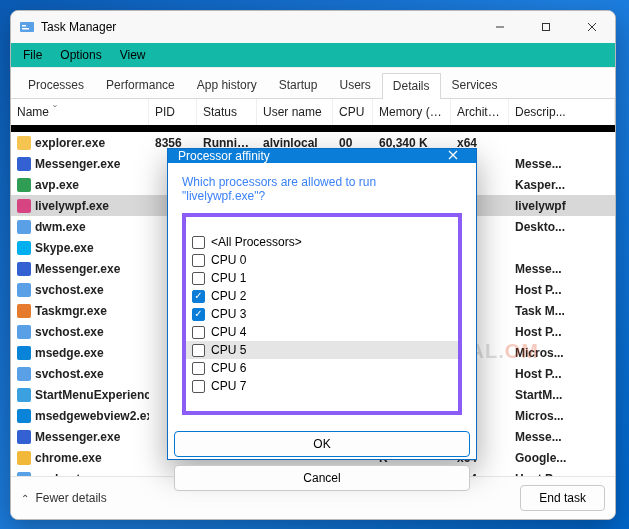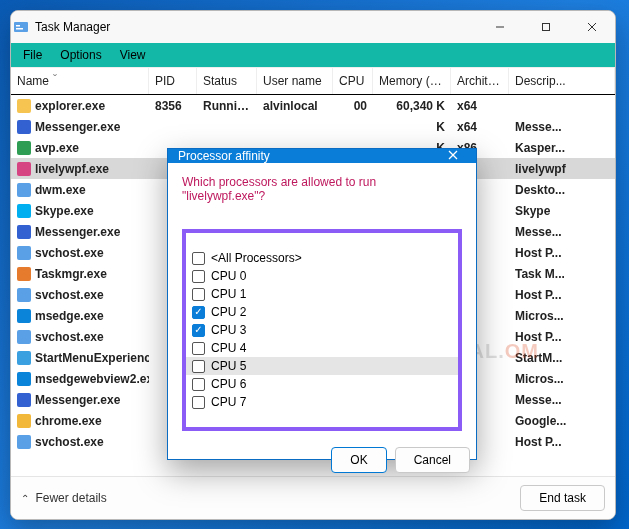--- a/index.html
+++ b/index.html
@@ -18,21 +18,21 @@
     background: #fdfdfd;
     border: 1px solid #b8b8b8;
     border-radius: 8px;
     box-shadow: 0 10px 30px rgba(0,0,0,.3);
     display: flex; flex-direction: column;
     overflow: hidden;
   }
   .titlebar {
     height: 32px;
     display: flex; align-items: center;
-    padding-left: 2px;
+    padding-left: 8px;
     background: #f8f8f8;
   }
   .titlebar .tb-icon {
     width: 16px; height: 16px; margin-right: 6px;
     display: inline-flex; align-items: center; justify-content: center;
   }
   .titlebar .tb-title { font-size: 12px; color: #000; flex: 1; }
   .tb-controls { display: flex; height: 100%; }
   .tb-btn { width: 46px; display: flex; align-items: center; justify-content: center; color: #333; }
   .tb-btn svg { width: 10px; height: 10px; }
@@ -48,36 +48,36 @@
     display: flex; gap: 0;
     padding: 4px 6px 0 6px;
     background: #fdfdfd;
     border-bottom: 1px solid #d8d8d8;
   }
   .tab { padding: 5px 10px 6px; font-size: 12px; color: #333; border: 1px solid transparent; border-bottom: none; }
   .tab.active { border-color: #d8d8d8; background: #fff; position: relative; top: 1px; }
   .headers {
     display: grid;
     grid-template-columns: 138px 48px 60px 76px 40px 78px 58px 1fr;
-    border-bottom: 1px solid #000000;
+    border-bottom: 7px solid #000000;
     background: #fff;
     font-size: 12px; color: #222;
   }
   .headers > div { padding: 6px 6px; border-right: 1px solid #eee; white-space: nowrap; overflow: hidden; text-overflow: ellipsis; }
   .headers .sortcol { display: flex; align-items: center; gap: 4px; }
   .rows { flex: 1; overflow: hidden; background: #fff; }
   .row {
     display: grid;
     grid-template-columns: 138px 48px 60px 76px 40px 78px 58px 1fr;
     height: 21px; align-items: center;
     font-size: 12px; color: #222; font-weight: bold;
   }
   .row > div { padding: 0 6px; white-space: nowrap; overflow: hidden; text-overflow: ellipsis; }
   .row .namecell { display: flex; align-items: center; gap: 4px; }
-  .row .numcell { text-align: right; }
+  .row .numcell { }
   .row.selected { background: #d8d8d8; }
   .picon { width: 14px; height: 14px; flex: 0 0 14px; border-radius: 2px; display: inline-block; }
   .footer {
     border-top: 1px solid #e5e5e5;
     padding: 8px 10px;
     display: flex; align-items: center; justify-content: space-between;
     background: #fdfdfd;
   }
   .fewer { display: flex; align-items: center; gap: 6px; color: #333; }
   .endbtn, .okbtn, .cancelbtn {
@@ -97,39 +97,39 @@
     z-index: 50;
   }
   .dlg-title {
     background: #0a7dd8; color: #fff;
     height: 30px; display: flex; align-items: center; padding: 0 10px;
     font-size: 12px;
   }
   .dlg-title span { flex: 1; }
   .dlg-close { width: 26px; text-align: center; }
   .dlg-body { padding: 12px 14px 8px; flex: 1; display: flex; flex-direction: column; }
-  .dlg-q { font-size: 12px; margin-bottom: 26px; color: #be185d; }
+  .dlg-q { font-size: 12px; margin-bottom: 10px; color: #3b82f6; }
   .cpu-list {
     border: 4px solid #8b5cf6; flex: 1; overflow: auto;
     padding: 16px 0;
   }
   .cpu-item {
     display: flex; align-items: center; gap: 6px;
     padding: 2px 6px; font-size: 12px;
   }
   .cpu-item.hover { background: #e5e5e5; }
   .cb {
     width: 13px; height: 13px; border: 1px solid #555; background: #fff;
     display: inline-flex; align-items: center; justify-content: center;
     border-radius: 2px;
   }
   .cb.checked { background: #0a7dd8; border-color: #0a7dd8; }
   .cb.checked::after { content: "✓"; color: #fff; font-size: 10px; line-height: 1; }
   .dlg-footer {
-    padding: 8px 6px 14px; display: flex; justify-content: flex-end; gap: 8px;
+    padding: 8px 6px 14px; display: flex; justify-content: flex-end; gap: 8px; flex-direction: column;
   }
   .watermark {
     position: absolute; right: 90px; top: 340px;
     font-size: 20px; font-weight: 700; letter-spacing: 1px;
     color: rgba(220, 70, 30, 0.28);
     z-index: 40;
     pointer-events: none;
     text-transform: uppercase;
     white-space: nowrap;
   }
@@ -168,20 +168,29 @@
         </div>
     </div>
   </div>
 
   <div class="menubar">
     <span>File</span>
     <span>Options</span>
     <span>View</span>
   </div>
 
+  <div class="tabs">
+    <div class="tab">Processes</div>
+    <div class="tab">Performance</div>
+    <div class="tab">App history</div>
+    <div class="tab">Startup</div>
+    <div class="tab">Users</div>
+    <div class="tab active">Details</div>
+    <div class="tab">Services</div>
+  </div>
 
   <div class="headers">
     <div class="sortcol">
       <span>Name</span>
       <span style="font-size:12px;color:#888;position:relative;top:-1px;">ˇ</span>
     </div>
     <div>PID</div>
     <div>Status</div>
     <div>User name</div>
     <div>CPU</div>
@@ -259,21 +268,20 @@
         <div class="namecell">
           <span class="picon" style="background:#00aff0"></span>
           <span>Skype.exe</span>
         </div>
         <div></div>
         <div></div>
         <div></div>
         <div class="numcell"></div>
         <div class="numcell">K</div>
         <div>x86</div>
-        <div>Skype</div>
       </div>
       <div class="row">
         <div class="namecell">
           <span class="picon" style="background:#3461d1"></span>
           <span>Messenger.exe</span>
         </div>
         <div></div>
         <div></div>
         <div></div>
         <div class="numcell"></div>

